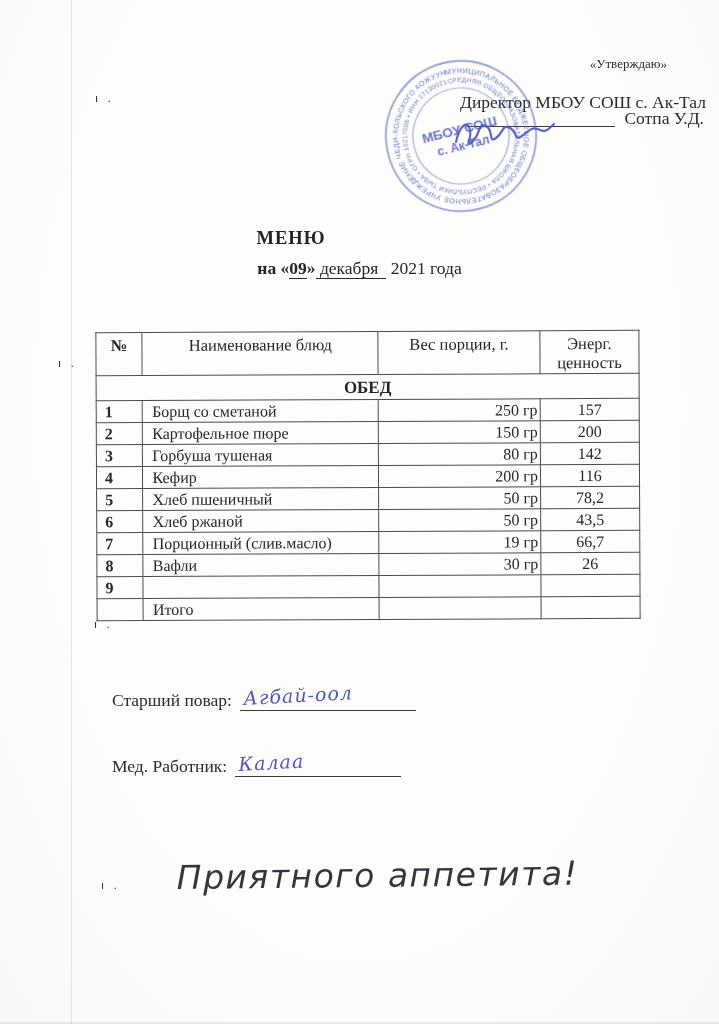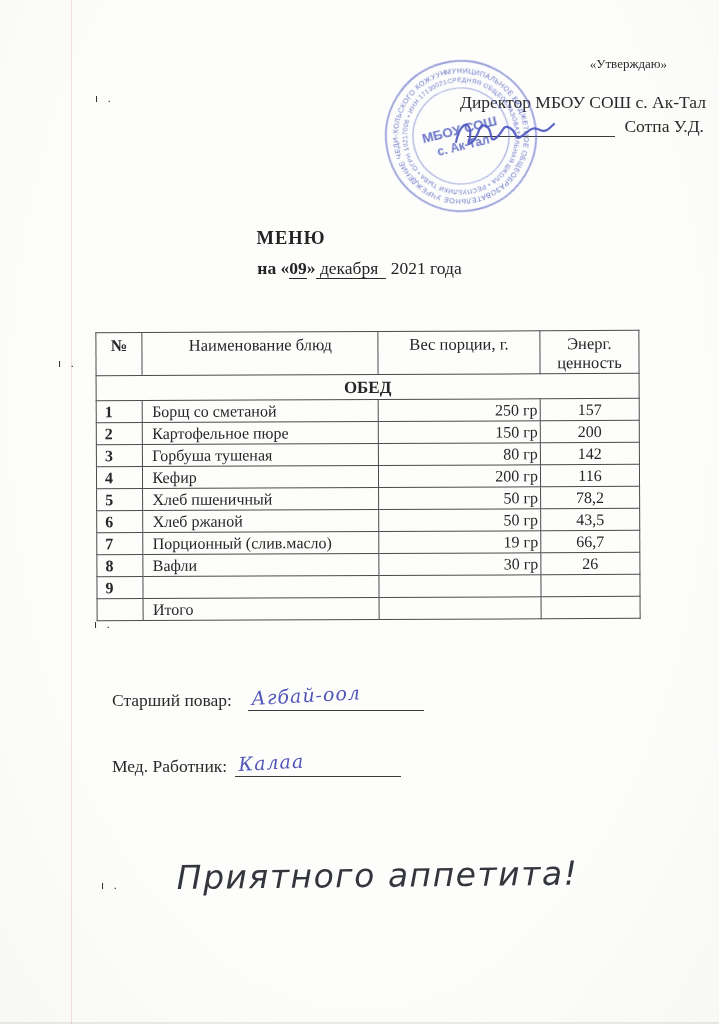--- a/index.html
+++ b/index.html
@@ -21,21 +21,21 @@
     position:absolute;left:71px;top:0;width:1px;height:1024px;
     background:rgba(205,160,160,0.30);
   }
   .scan-edge-bottom{
     position:absolute;left:0;bottom:0;width:719px;height:2px;
     background:rgba(0,0,0,0.07);
   }
   
   .utv{position:absolute;top:56px;right:52px;font-size:13px;color:#2a2a2a;}
   .director{position:absolute;top:92px;right:13px;font-size:17.5px;color:#2a2a2a;}
-  .sig-row{position:absolute;top:116px;right:15px;font-size:17.5px;color:#2a2a2a;display:flex;align-items:flex-end;}
+  .sig-row{position:absolute;top:108px;right:15px;font-size:17.5px;color:#2a2a2a;display:flex;align-items:flex-start;}
   .sig-row .blank{display:inline-block;width:148px;border-bottom:1.5px solid #3a3a3a;height:18px;margin-right:9px;}
   
   .stamp{
     position:absolute;left:381px;top:56px;width:160px;height:160px;
     opacity:0.82;filter:blur(0.3px);
     transform:rotate(-14deg);
   }
   .director-sign{
     position:absolute;left:450px;top:112px;width:110px;height:42px;
   }
@@ -56,21 +56,21 @@
   .menu-table th,.menu-table td{border:1.8px solid #4c4c4c;padding:1px 2px;}
   .menu-table thead th{font-weight:normal;text-align:center;vertical-align:top;padding-top:3px;font-size:16.5px;}
   .menu-table thead th.h-num{font-weight:bold;}
   .menu-table .section-row td{font-weight:bold;text-align:center;font-size:17px;height:22px;}
   .menu-table td.c-num{font-weight:bold;padding-left:8px;width:37px;height:19px;}
   .menu-table td.c-name{padding-left:9px;width:232px;}
   .menu-table td.c-weight{text-align:right;width:163px;}
   .menu-table td.c-energy{text-align:center;width:96px;}
   
   .sign-line{position:absolute;font-size:17.5px;color:#2a2a2a;display:flex;align-items:flex-end;}
-  .sign-chef{left:112px;top:686px;gap:8px;}
+  .sign-chef{left:112px;top:686px;}
   .sign-med{left:112px;top:752px;}
   .sign-line .lbl{margin-right:8px;}
   .sign-line .line{
     display:inline-block;border-bottom:1.5px solid #3a3a3a;height:24px;position:relative;
   }
   .sign-chef .line{width:176px;}
   .sign-med .line{width:166px;}
   .hand{
     position:absolute;left:4px;bottom:1px;white-space:nowrap;
     font-family:"DejaVu Serif", serif;font-style:italic;

